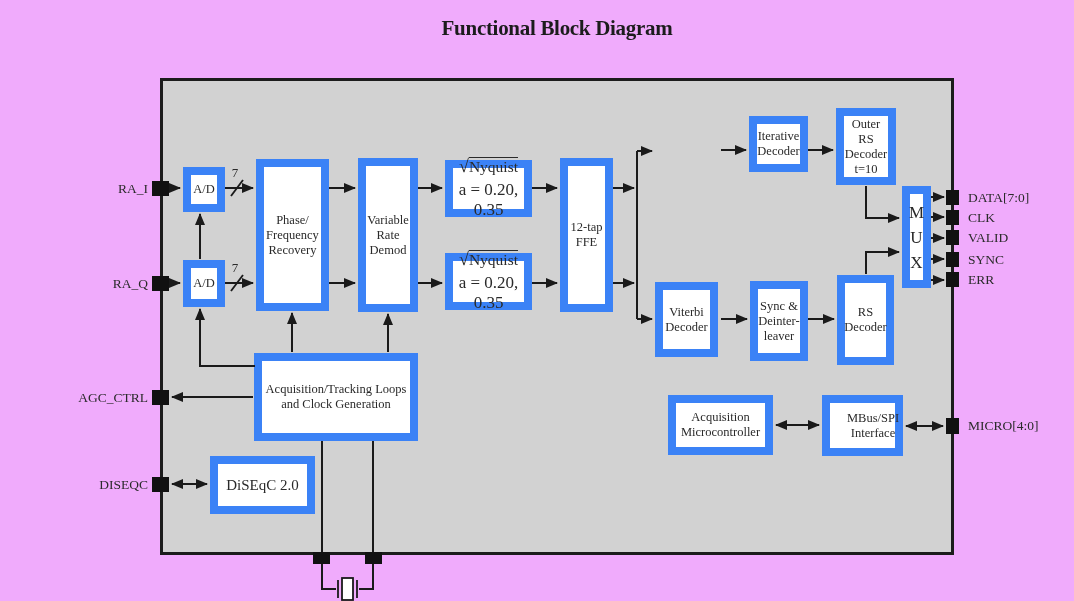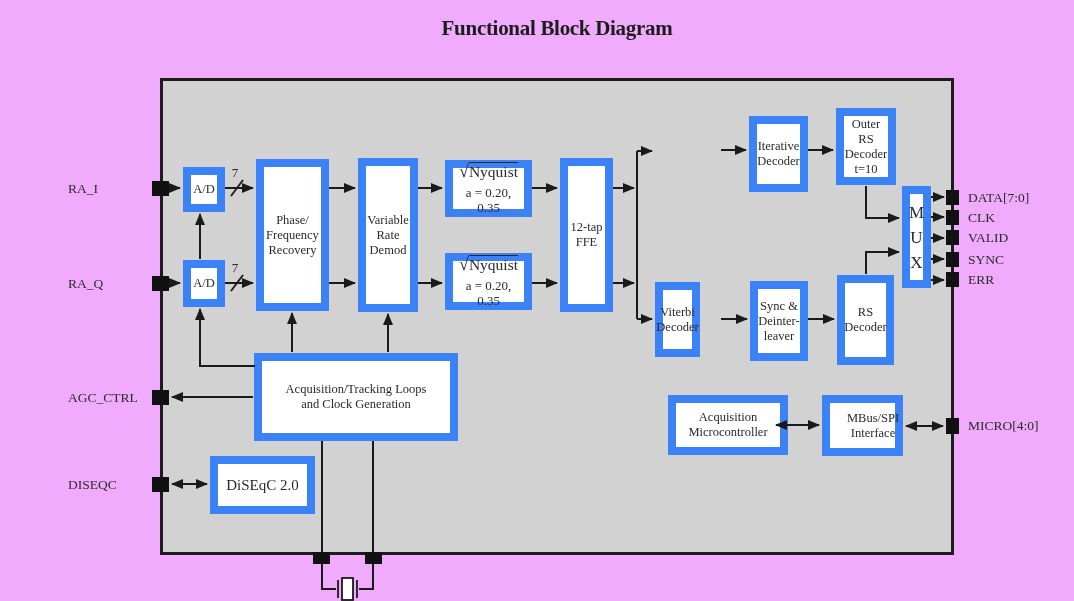--- a/index.html
+++ b/index.html
@@ -19,23 +19,23 @@
   .block{
     position:absolute;background:#ffffff;border:8px solid #3b82f6;box-sizing:border-box;
     display:flex;align-items:center;justify-content:center;text-align:center;
     font-size:12.5px;line-height:1.2;color:#2a2a2a;z-index:3;
   }
   .block .lbl{white-space:pre-line;}
   .mux{flex-direction:column;font-size:17px;line-height:25px;}
   .nyq-top{font-size:15.5px;white-space:nowrap;}
   .nyq-top .rad{font-size:18px;}
   .nyq-top .nyq-name{text-decoration:overline;}
-  .nyq-param{font-size:13px;margin-top:2px;}
+  .nyq-param{font-size:17px;margin-top:2px;}
   .pin-label{position:absolute;font-size:13.5px;color:#2b2b2b;z-index:4;}
-  .pin-left{width:80px;}
+  .pin-left{width:80px;text-align:right;}
   .pin-right{width:110px;text-align:left;}
   .buswidth{position:absolute;width:16px;text-align:center;font-size:13px;color:#2b2b2b;z-index:4;}
   svg.wires{position:absolute;left:0;top:0;z-index:5;pointer-events:none;}
 </style>
 </head>
 <body>
 
 <div id="stage">
 
   <div class="title">Functional Block Diagram</div>
@@ -84,59 +84,59 @@
     <div>
       <div class="nyq-top"><span class="rad">√</span><span class="nyq-name">Nyquist</span></div>
       <div class="nyq-param">a = 0.20, 0.35</div>
     </div>
   </div>
 
   <div class="block" style="left:560px;top:158px;width:53px;height:154px;">
     <span class="lbl">12-tap
 FFE</span>
     </div>
-  <div class="block" style="left:749px;top:116px;width:59px;height:76px;">
+  <div class="block" style="left:749px;top:116px;width:59px;height:56px;">
     <span class="lbl">Iterative
 Decoder</span>
     </div>
   <div class="block" style="left:836px;top:108px;width:60px;height:77px;">
     <span class="lbl">Outer
 RS
 Decoder
 t=10</span>
     </div>
 
   <div class="block mux" style="left:902px;top:186px;width:29px;height:102px;">
     <span>M</span>
     <span>U</span>
     <span>X</span>
   </div>
 
-  <div class="block" style="left:655px;top:282px;width:45px;height:75px;">
+  <div class="block" style="left:655px;top:282px;width:63px;height:75px;">
     <span class="lbl">Viterbi
 Decoder</span>
     </div>
   <div class="block" style="left:750px;top:281px;width:58px;height:80px;">
     <span class="lbl">Sync &amp;
 Deinter-
 leaver</span>
     </div>
   <div class="block" style="left:837px;top:275px;width:57px;height:90px;">
     <span class="lbl">RS
 Decoder</span>
     </div>
 
-  <div class="block" style="left:254px;top:353px;width:204px;height:88px;">
+  <div class="block" style="left:254px;top:353px;width:164px;height:88px;">
     <span class="lbl">Acquisition/Tracking Loops
 and Clock Generation</span>
     </div>
   <div class="block" style="left:210px;top:456px;width:105px;height:58px;font-size:15px;">
     <span class="lbl">DiSEqC 2.0</span>
     </div>
-  <div class="block" style="left:668px;top:395px;width:120px;height:60px;">
+  <div class="block" style="left:668px;top:395px;width:105px;height:60px;">
     <span class="lbl">Acquisition
 Microcontroller</span>
     </div>
   <div class="block" style="left:822px;top:395px;width:81px;height:61px;padding-left:21px;">
     <span class="lbl">MBus/SPI
 Interface</span>
     </div>
 
   <svg class="wires" width="1074" height="601">
     <defs>

